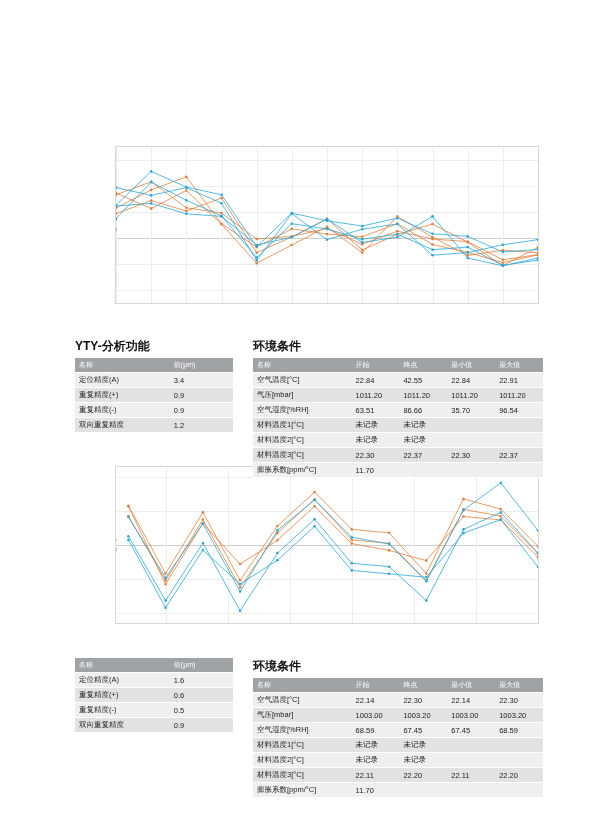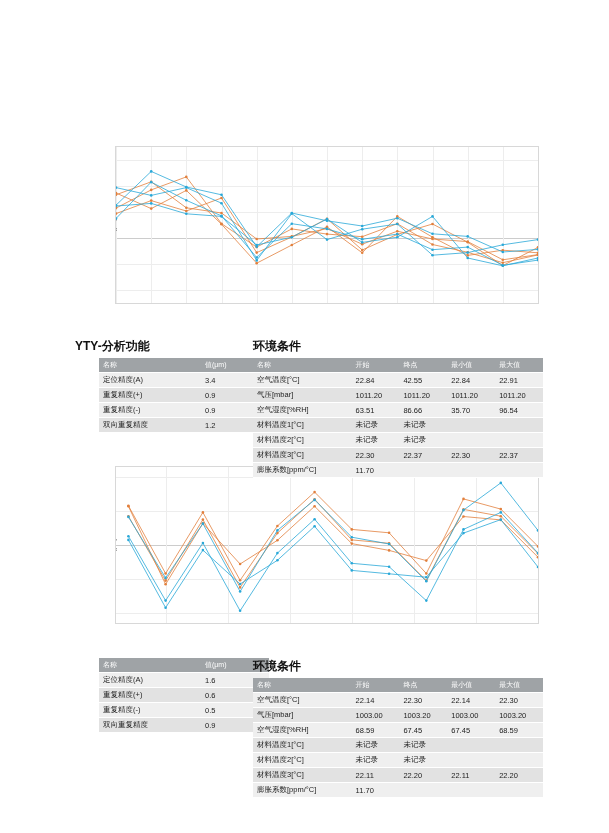--- a/index.html
+++ b/index.html
@@ -43,21 +43,21 @@
   }
   svg.series{position:absolute;left:0;top:0;width:100%;height:100%;}
 
   
   .tbl-block{position:absolute;font-size:7.5px;color:#222;}
   .tbl-title{
     font-weight:bold;font-size:12px;color:#111;
     padding-bottom:3px;
   }
   table{border-collapse:collapse;}
-  .left-tbl{width:170px;margin-left:24px;}
+  .left-tbl{width:158px;}
   .right-tbl{width:290px;}
   .left-tbl td,.right-tbl td,.left-tbl th,.right-tbl th{
     padding:2px 4px;
     border-bottom:1px solid #ffffff;
     font-weight:normal;
     text-align:left;
     white-space:nowrap;
   }
   thead th{
     background:#9fa3a6;color:#ffffff;font-size:7px;

